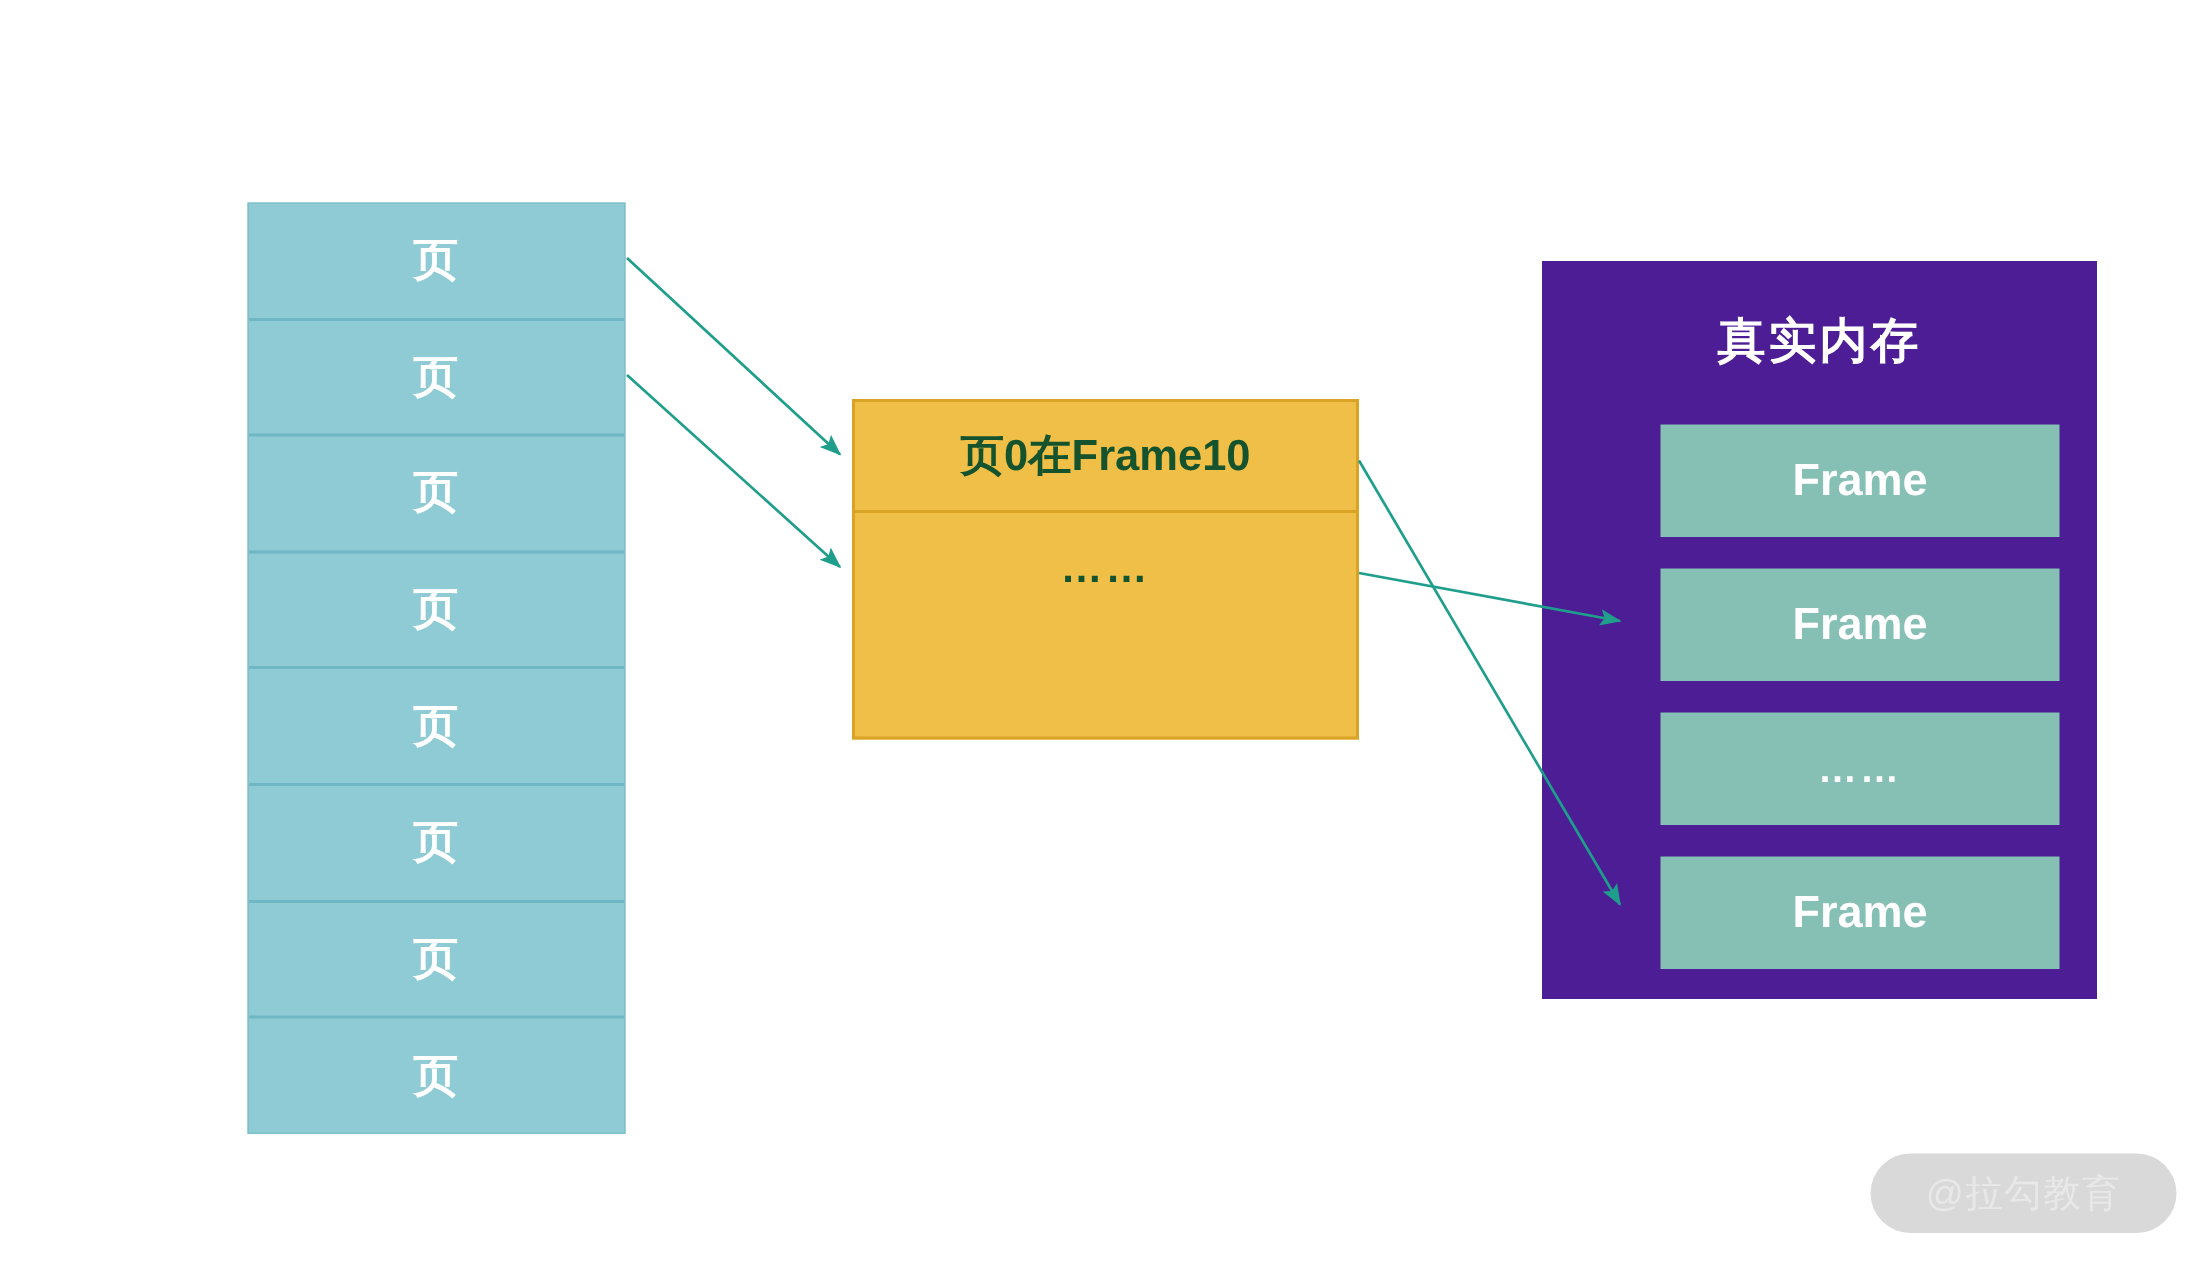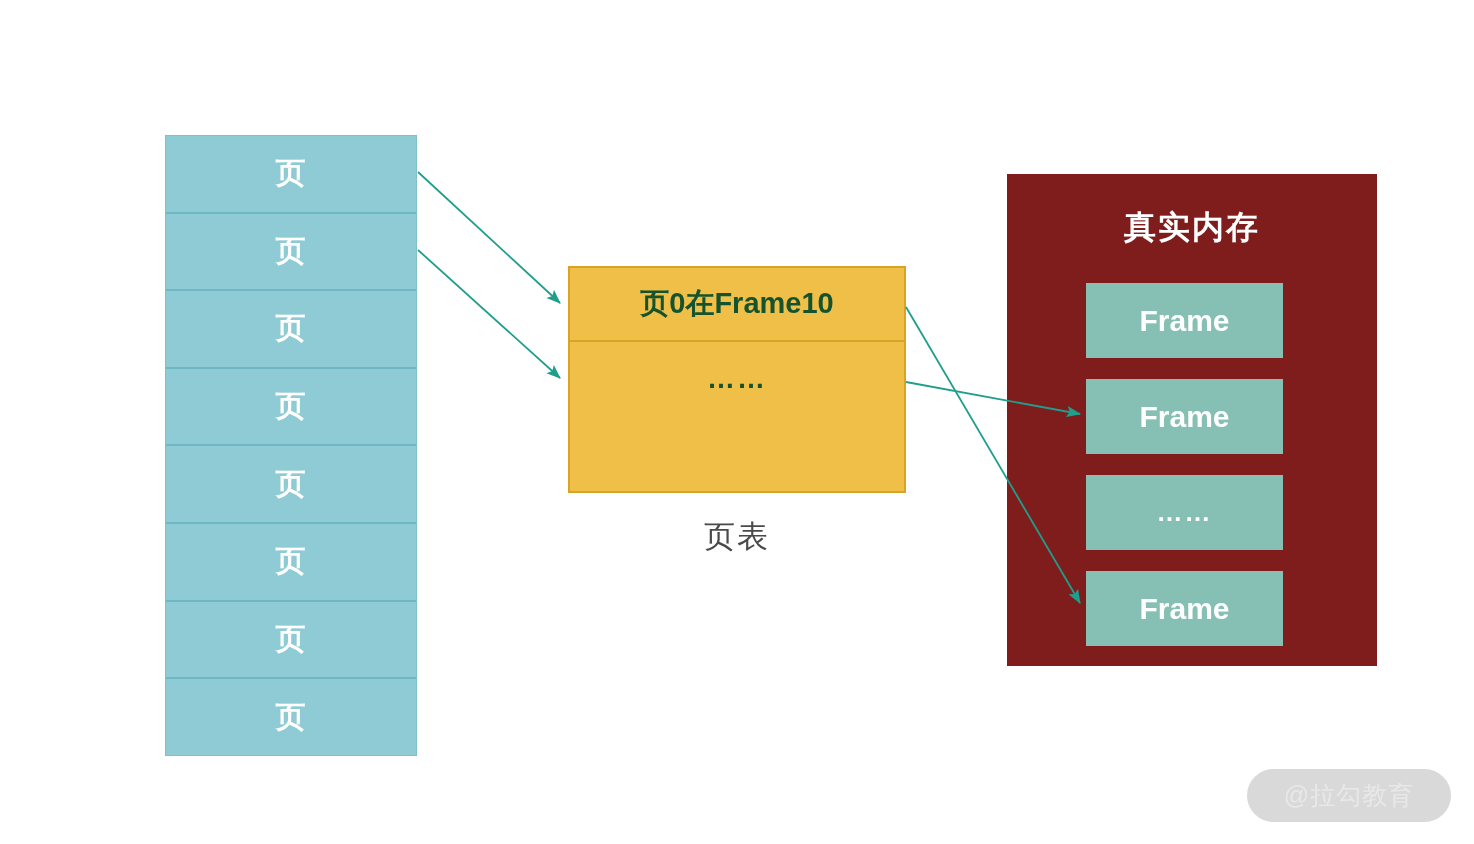--- a/index.html
+++ b/index.html
@@ -78,41 +78,41 @@
     width: 338px;
     text-align: center;
     font-size: 31px;
     color: #4A4A4A;
     letter-spacing: 2px;
   }
 
   
   .memory-panel {
     position: absolute;
-    left: 1007px;
+    left: 1028px;
     top: 174px;
     width: 370px;
     height: 492px;
-    background: #7f1d1d;
+    background: #4c1d95;
   }
   .memory-title {
     position: absolute;
     left: 0;
     top: 32px;
     width: 100%;
     text-align: center;
     color: #ffffff;
     font-size: 32px;
     font-weight: bold;
     letter-spacing: 2px;
   }
   .frame-box {
     position: absolute;
     left: 79px;
-    width: 197px;
+    width: 266px;
     height: 75px;
     background: #86BFB4;
     display: flex;
     align-items: center;
     justify-content: center;
     color: #ffffff;
     font-size: 30px;
     font-weight: bold;
   }
   .frame-box.dots { font-size: 26px; letter-spacing: 2px; }
@@ -181,21 +181,20 @@
   </div>
 
   <div class="page-table">
     <div class="pt-row">
       <span>页0在Frame10</span>
     </div>
     <div class="pt-row dots">
       <span>……</span>
     </div>
   </div>
-  <div class="page-table-label">页表</div>
 
   <div class="memory-panel">
     <div class="memory-title">真实内存</div>
     <div class="frame-box frame-0">
       <span>Frame</span>
     </div>
     <div class="frame-box frame-1">
       <span>Frame</span>
     </div>
     <div class="frame-box frame-2 dots">

